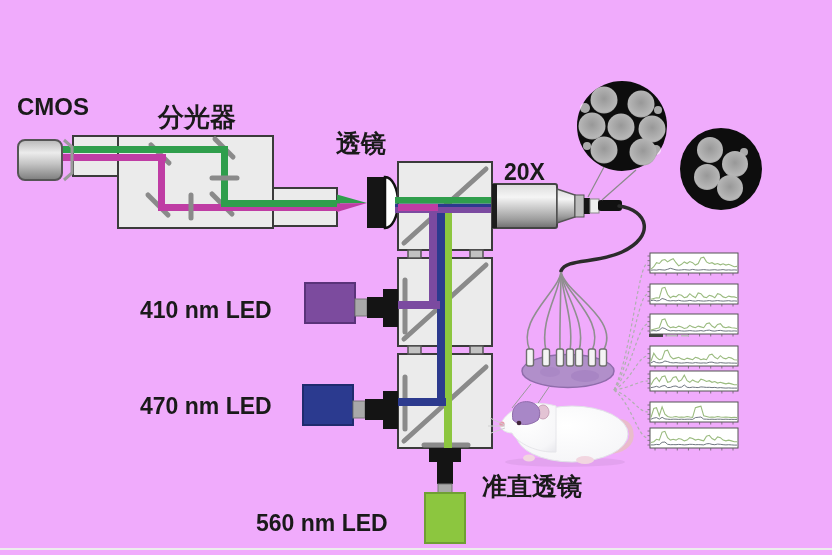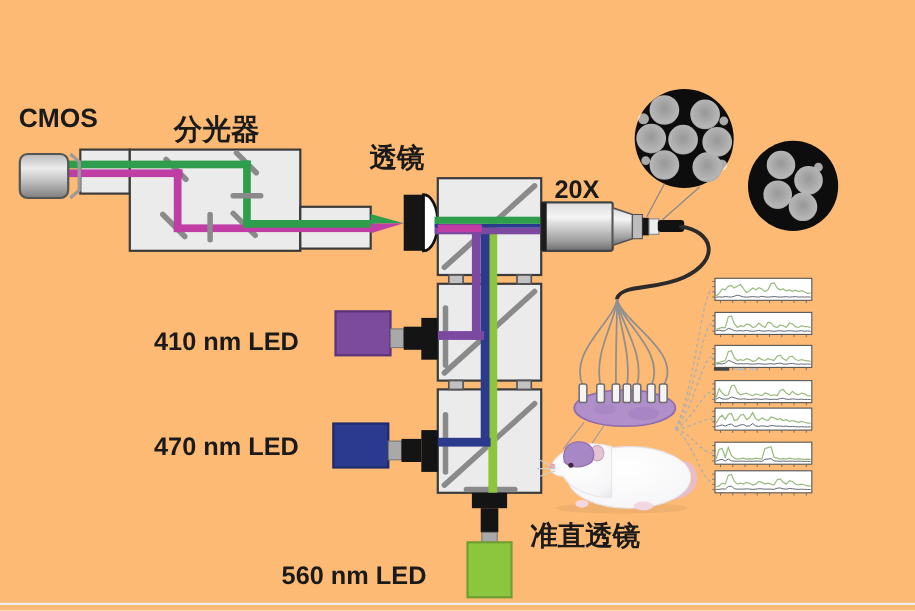--- a/index.html
+++ b/index.html
@@ -3,21 +3,21 @@
 <meta charset="utf-8">
 <style>
   :root{
     --emission-green:#2f9e4c; --emission-magenta:#bf3da4;
     --beam-410:#7b4aa0; --beam-470:#2c3a8e; --beam-560:#8cc63f;
     --led-410-body:#7c4b9e; --led-470-body:#2b3a8f; --led-560-body:#8cc63f;
     --implant:#b18fca; --trace-signal:#9abb7f; --trace-control:#5f6672;
     --mirror-gray:#8a8a8a; --box-fill:#ebebeb; --box-border:#3b3b3b;
   }
   html,body{margin:0;padding:0;background:#fff;}
-  .stage{width:832px;height:555px;position:relative;background:#fdba74;overflow:hidden;
+  .stage{width:832px;height:555px;position:relative;background:#f0abfc;overflow:hidden;
          font-family:"Liberation Sans","DejaVu Sans",sans-serif;}
   svg{display:block;}
   .lbl{fill:#1a1a1a;font-family:"Liberation Sans","DejaVu Sans",sans-serif;font-weight:600;}
   .lbl-en{font-weight:700;}
   .boxfill{fill:var(--box-fill);stroke:var(--box-border);stroke-width:2;}
   .mirror{stroke:var(--mirror-gray);stroke-width:5;stroke-linecap:round;fill:none;}
   .foot{fill:#c2c2c2;stroke:#555;stroke-width:1.5;}
 </style>
 </head>
 <body>

